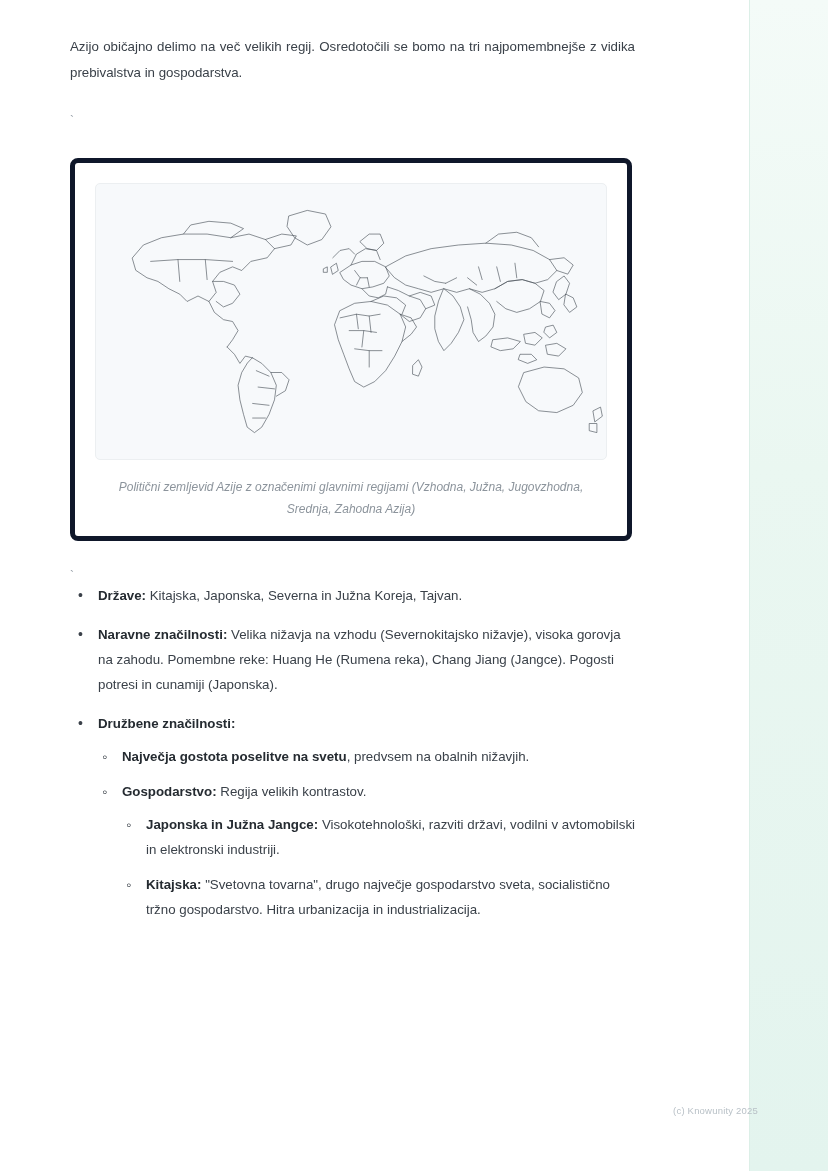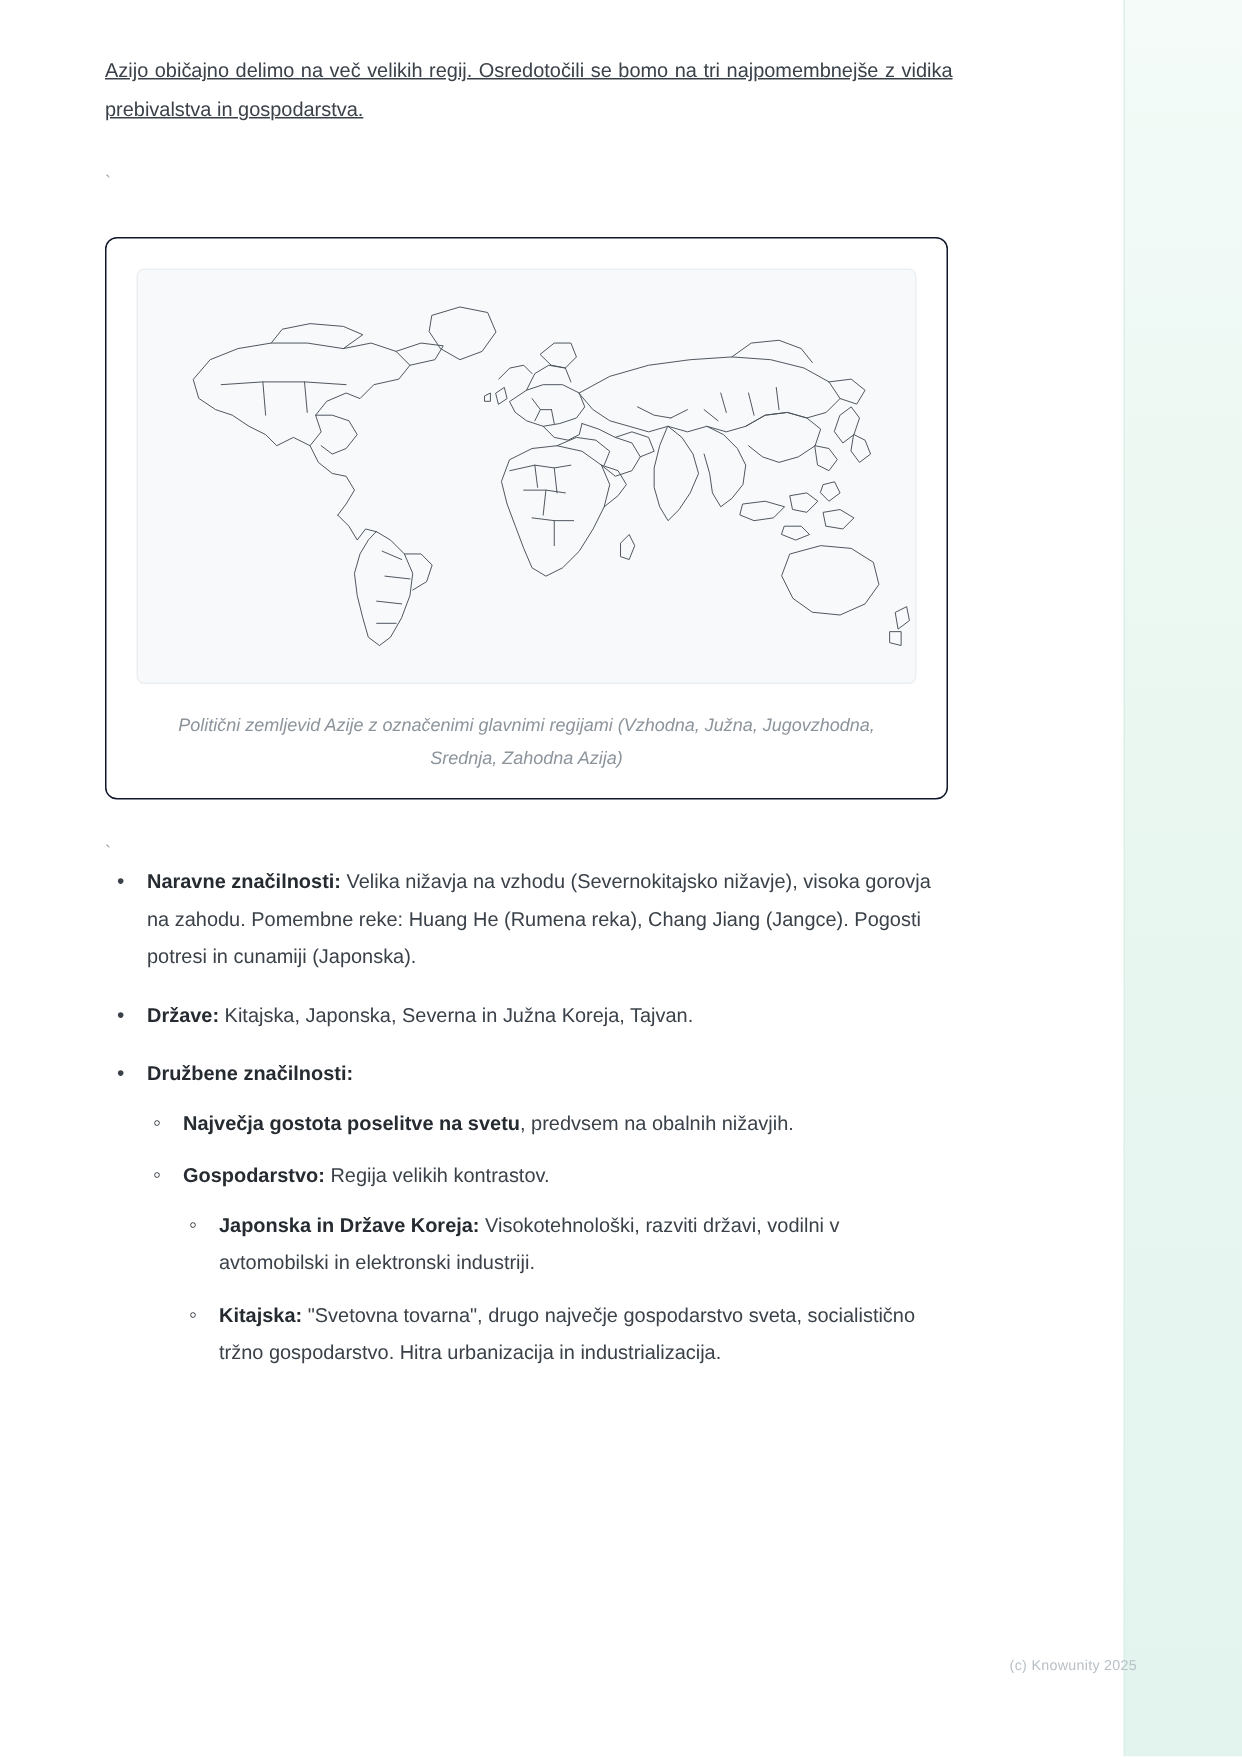--- a/index.html
+++ b/index.html
@@ -51,36 +51,35 @@
     margin: 0 0 18px 0;
     letter-spacing: -0.1px;
   }
 
   p.intro {
     font-size: 13.3px;
     line-height: 26px;
     margin: 0;
     text-align: justify;
     color: #3a4149;
-    text-decoration: underline;
   }
 
   .tick {
     font-size: 12px;
     color: #9aa3ab;
     margin: 28px 0 0 0;
     height: 14px;
   }
 
   
   .figure {
     margin-top: 30px;
     width: 562px;
     box-sizing: border-box;
-    border: 1px solid #0f172a;
+    border: 5px solid #0f172a;
     border-radius: 8px;
     background: #ffffff;
     padding: 20px 20px 16px 20px;
   }
   .map-box {
     background: #f7f9fb;
     border: 1px solid #eceff1;
     border-radius: 5px;
     height: 275px;
     overflow: hidden;
@@ -269,42 +268,42 @@
       </div>
       <div class="figure-caption">Politični zemljevid Azije z označenimi glavnimi regijami (Vzhodna, Južna, Jugovzhodna, Srednja, Zahodna Azija)</div>
     </div>
 
     <div class="tick">`</div>
 
 
     <ul class="lvl1">
 
       <li>
+        <span class="b">Države:</span><span> Kitajska, Japonska, Severna in Južna Koreja, Tajvan.</span>
+      </li>
+
+      <li>
         <span class="b">Naravne značilnosti:</span><span> Velika nižavja na vzhodu (Severnokitajsko nižavje), visoka gorovja na zahodu. Pomembne reke: Huang He (Rumena reka), Chang Jiang (Jangce). Pogosti potresi in cunamiji (Japonska).</span>
-      </li>
-
-      <li>
-        <span class="b">Države:</span><span> Kitajska, Japonska, Severna in Južna Koreja, Tajvan.</span>
       </li>
 
       <li>
         <span class="b">Družbene značilnosti:</span><span></span>
 
         <ul class="lvl2">
 
           <li>
             <span class="b">Največja gostota poselitve na svetu</span><span>, predvsem na obalnih nižavjih.</span>
           </li>
 
           <li>
             <span class="b">Gospodarstvo:</span><span> Regija velikih kontrastov.</span>
 
             <ul class="lvl3">
               <li>
-                <span class="b">Japonska in Države Koreja:</span><span> Visokotehnološki, razviti državi, vodilni v avtomobilski in elektronski industriji.</span>
+                <span class="b">Japonska in Južna Jangce:</span><span> Visokotehnološki, razviti državi, vodilni v avtomobilski in elektronski industriji.</span>
               </li>
               <li>
                 <span class="b">Kitajska:</span><span> "Svetovna tovarna", drugo največje gospodarstvo sveta, socialistično tržno gospodarstvo. Hitra urbanizacija in industrializacija.</span>
               </li>
             </ul>
           </li>
 
         </ul>
       </li>
 

